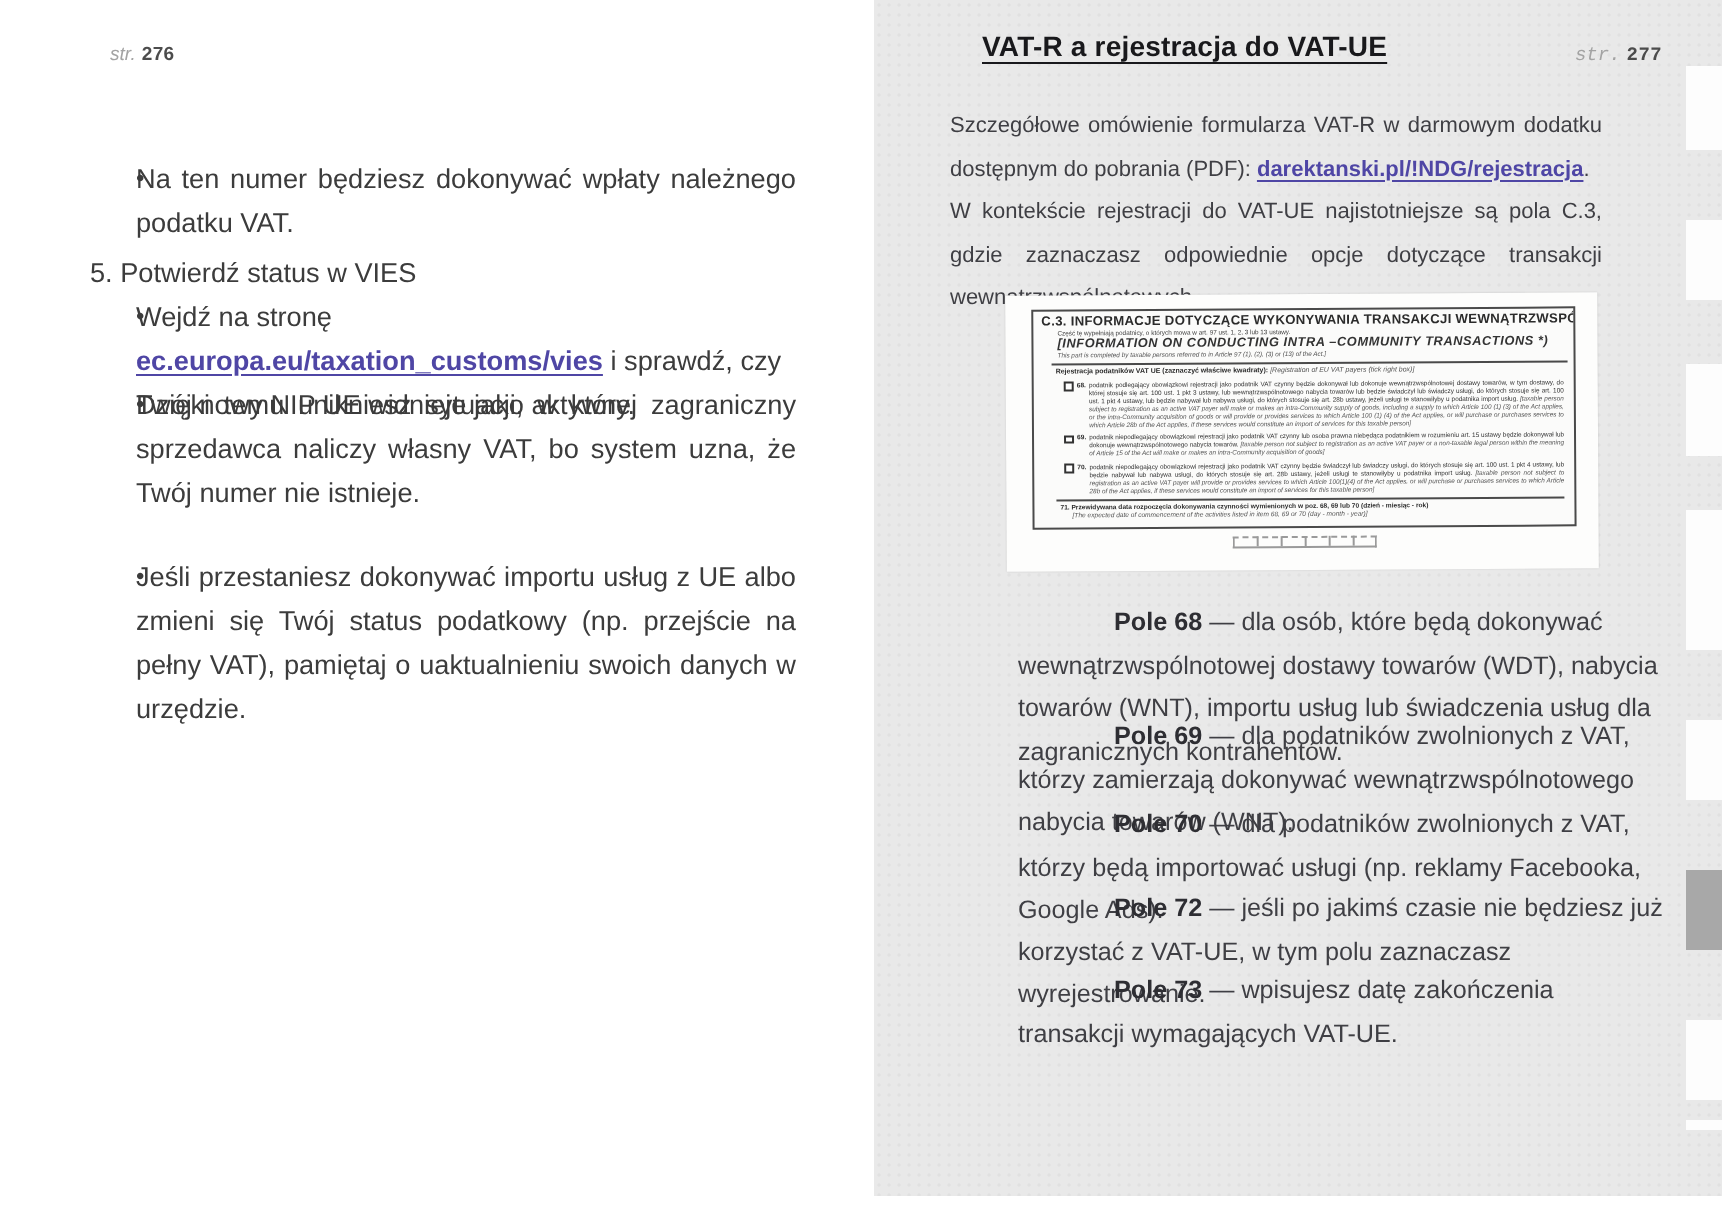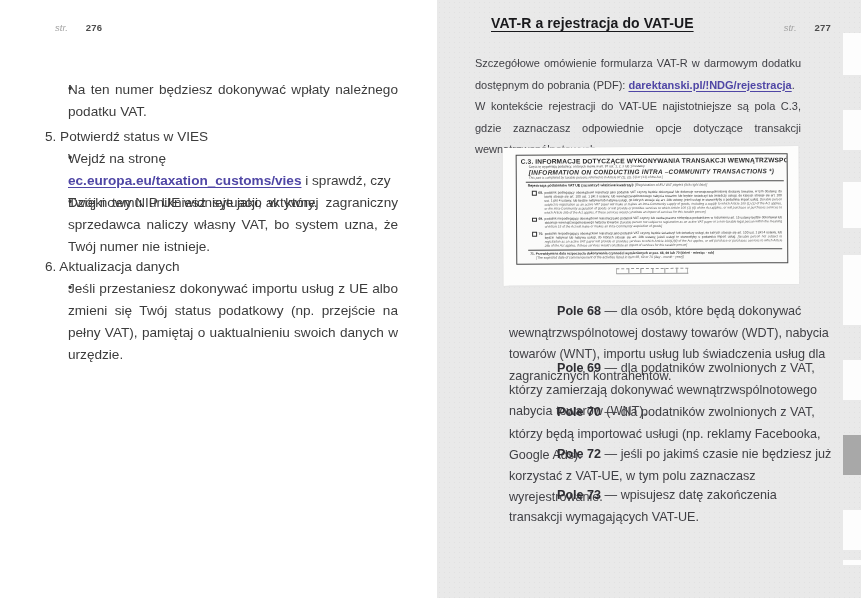--- a/index.html
+++ b/index.html
@@ -5,42 +5,42 @@
   * { margin:0; padding:0; box-sizing:border-box; }
   html,body { background:#fff; }
   body { font-family:"Liberation Sans", sans-serif; }
   #spread {
     position:relative; width:861px; height:607px; background:#ffffff;
     overflow:hidden; color:#3d3d3d;
   }
 
   
   .pagenum { position:absolute; font-size:9.5px; color:#a3a3a3; font-style:italic; }
-  .pagenum b { font-style:normal; color:#4c4c4c; margin-left:18px; letter-spacing:.2px; }
+  .pagenum b { font-style:normal; color:#4c4c4c; margin-left:3px; letter-spacing:.2px; }
   #str-left { left:55px; top:22px; }
 
   .lp-block { position:absolute; font-size:13.6px; line-height:22px; color:#3c3c3c; }
   .lp-head { left:45px; font-size:13.6px; color:#3c3c3c; }
   .bullet-item { left:68px; width:330px; }
   .bullet-item .dot { position:absolute; left:0; top:-1px; font-size:12px; color:#3c3c3c; }
   .bullet-item .txt { text-align:justify; }
   .link {
     color:#4f46a5; font-weight:bold; text-decoration:underline;
     text-underline-offset:2px; cursor:pointer;
   }
 
   
   #right-panel {
     position:absolute; left:437px; top:0; width:424px; height:598px;
     background-color:#e9e9e9;
     background-image: radial-gradient(#e1e1e1 0.7px, transparent 0.9px);
     background-size:5px 5px;
     color:#3f3f44;
   }
-  #str-right { right:30px; top:22px; }
+  #str-right { right:30px; top:22px;font-family:Liberation Mono, monospace; }
   #r-title {
     position:absolute; left:54px; top:15px; font-size:14px; font-weight:bold;
     color:#19191c; text-decoration:underline; text-underline-offset:3px; letter-spacing:.1px;
   }
   .rp-para { position:absolute; left:38px; width:326px; font-size:11px; line-height:21.6px; text-align:justify; }
   .pole { position:absolute; left:72px; width:324px; font-size:12.6px; line-height:21.6px; text-align:left; }
   .pole b { color:#2e2e33;margin-left:48px; }
 
   
   #form-wrap {
@@ -92,21 +92,20 @@
   <div class="lp-block bullet-item" style="top:148px">
     <span class="dot">•</span>
     <div class="txt" style="text-align:left"><span>Wejdź na stronę </span><span class="link">ec.europa.eu/taxation_customs/vies</span><span> i sprawdź, czy Twój nowy NIP UE widnieje jako aktywny.</span></div>
   </div>
 
   <div class="lp-block bullet-item" style="top:192px">
     <span class="dot">•</span>
     <div class="txt">Dzięki temu unikniesz sytuacji, w której zagraniczny sprzedawca naliczy własny VAT, bo system uzna, że Twój numer nie istnieje.</div>
   </div>
 
-  <div class="lp-block lp-head" style="top:256px">6. Aktualizacja danych</div>
 
   <div class="lp-block bullet-item" style="top:278px">
     <span class="dot">•</span>
     <div class="txt">Jeśli przestaniesz dokonywać importu usług z UE albo zmieni się Twój status podatkowy (np. przejście na pełny VAT), pamiętaj o uaktualnieniu swoich danych w urzędzie.</div>
   </div>
 
   <div id="right-panel">
 
     <div id="str-right" class="pagenum" style="position:absolute"><span>str.</span><b>277</b></div>
 

